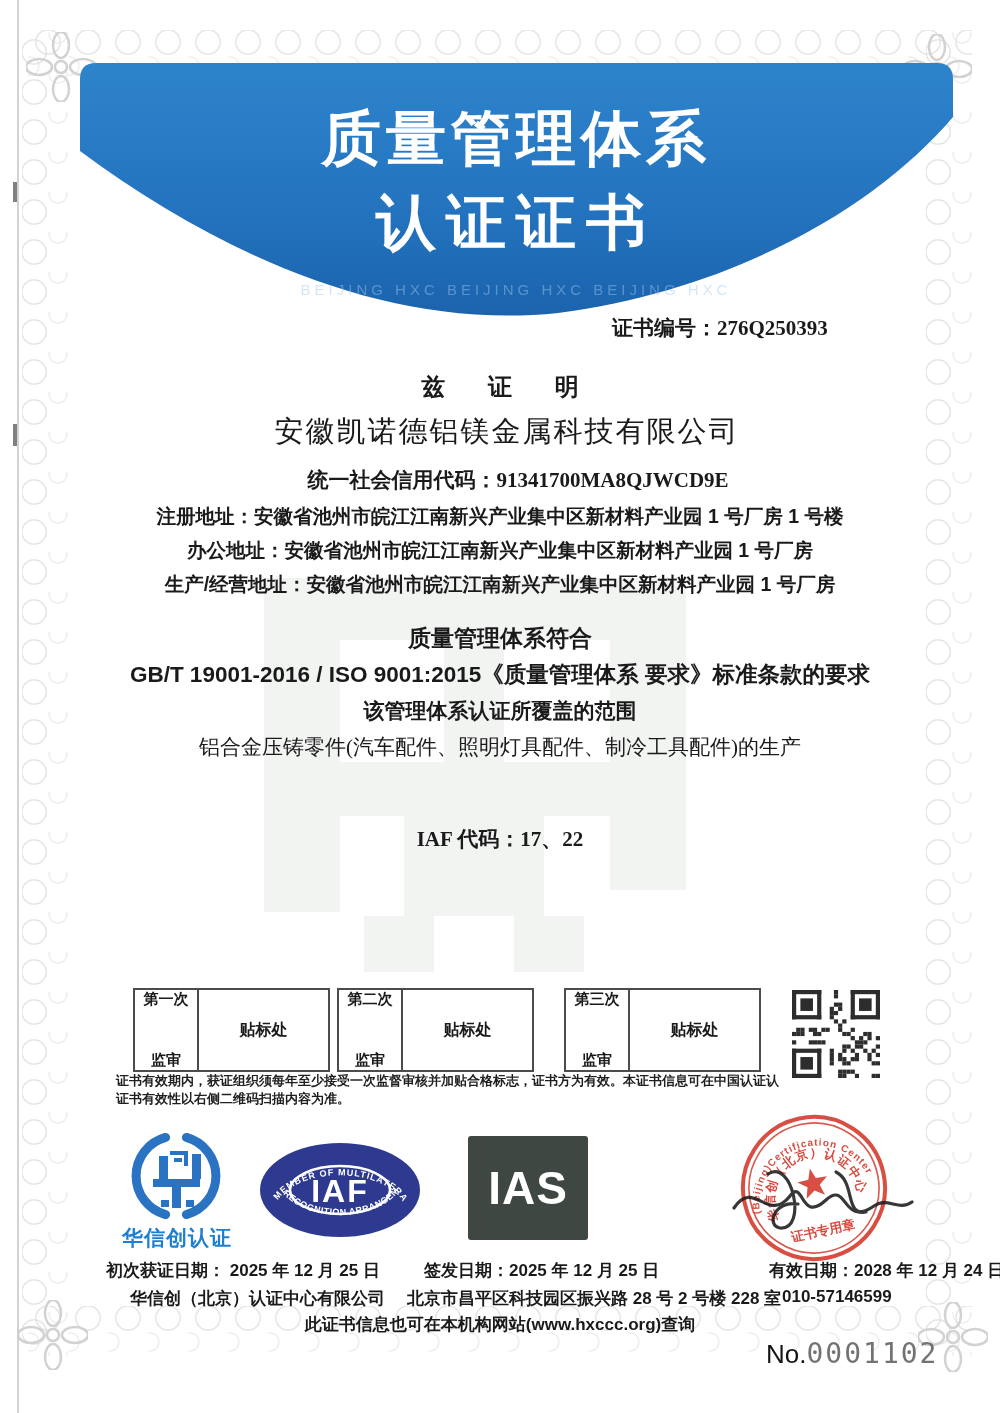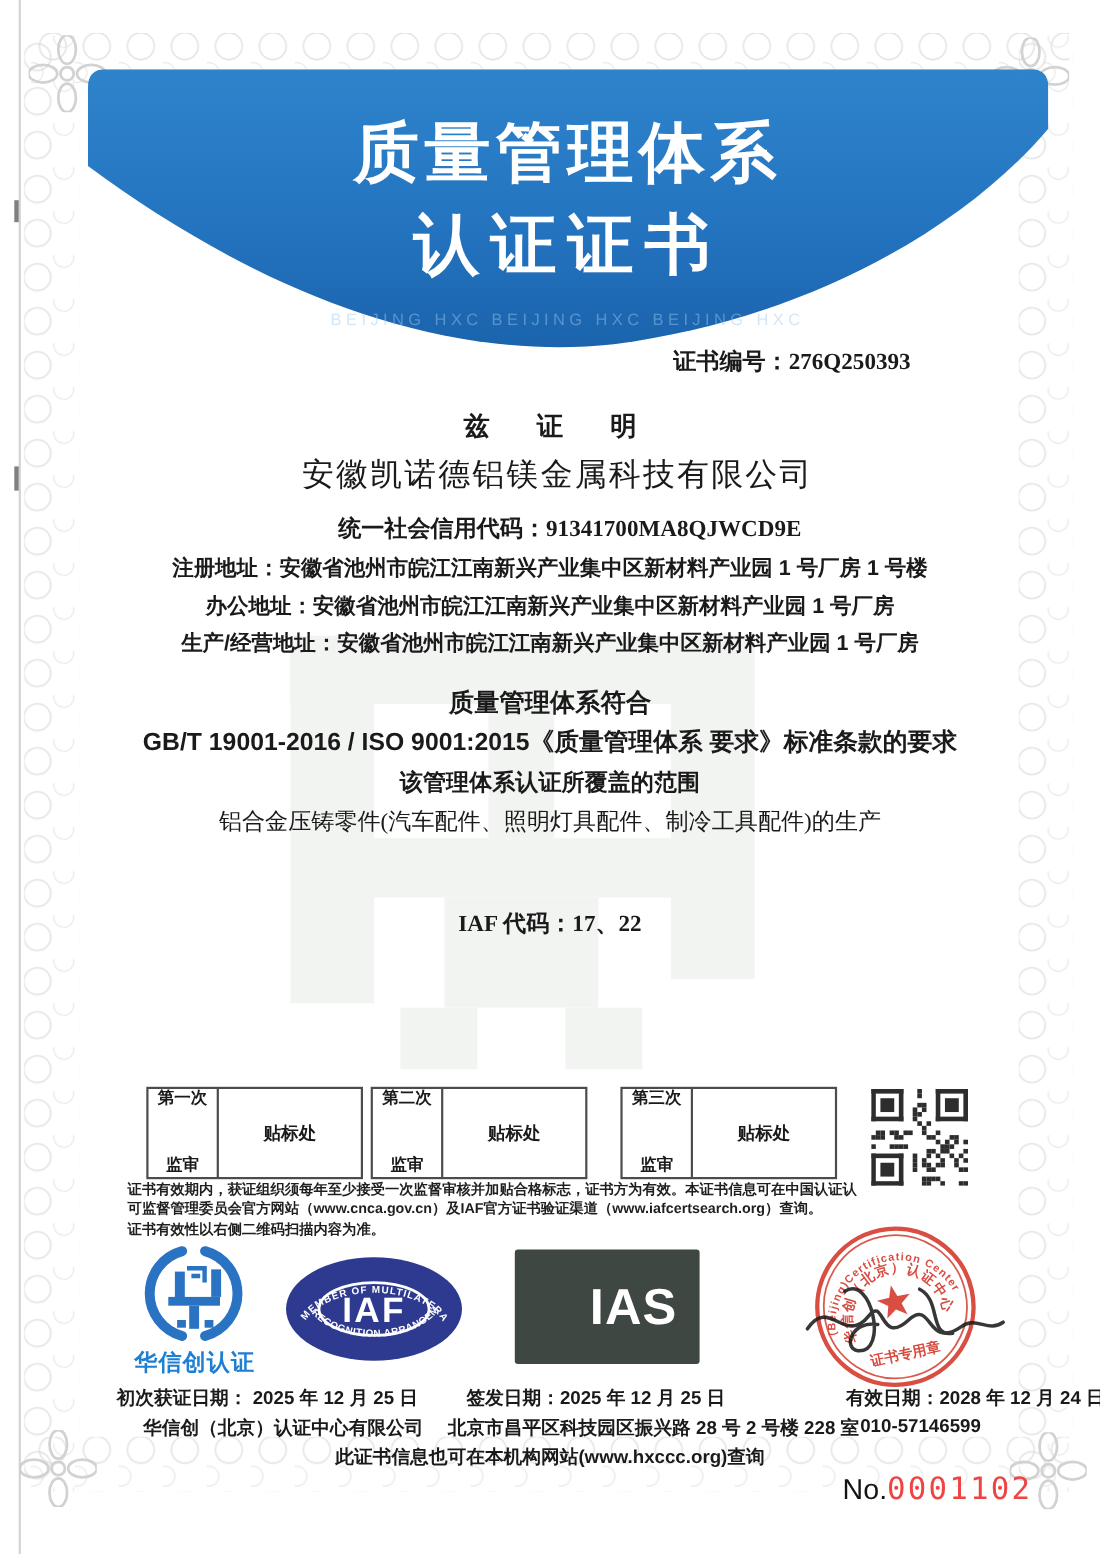--- a/index.html
+++ b/index.html
@@ -51,32 +51,32 @@
   .sup-box{top:988px;height:80px;width:193px;border:2px solid #4c4c4c;display:flex;background:transparent;}
   .sup-cell1{width:62px;border-right:2px solid #4c4c4c;display:flex;flex-direction:column;align-items:center;justify-content:space-between;font-size:15px;font-weight:700;line-height:1.25;}
   .sup-cell2{flex:1;display:flex;align-items:center;justify-content:center;font-size:16px;font-weight:700;}
 
   
   .fineprint{left:116px;top:1072px;width:720px;font-size:13px;font-weight:700;color:#1f1f1f;line-height:1.42;}
 
   
   .hxc-caption{left:102px;top:1224px;width:150px;text-align:center;font-size:21px;font-weight:700;color:#1d7fd1;letter-spacing:1px;}
   .ias-block{left:468px;top:1136px;display:flex;align-items:flex-start;gap:12px;}
-  .ias-square{width:120px;height:104px;background:#3f4743;border-radius:3px;display:flex;align-items:center;justify-content:center;padding-left:48px;}
+  .ias-square{width:120px;height:104px;background:#3f4743;border-radius:3px;display:flex;align-items:center;justify-content:center;}
   .ias-square span{color:#fff;font-size:46px;font-weight:700;letter-spacing:1px;font-family:"Liberation Sans",sans-serif;}
   .ias-text{padding-top:18px;color:#3a4240;}
   .ias-acc{font-size:19px;font-weight:700;letter-spacing:.5px;}
   .ias-sub{font-size:12.5px;line-height:1.25;}
   .ias-code{font-size:12px;font-weight:700;margin-top:3px;}
 
   
   .f-row{font-size:17px;font-weight:700;white-space:nowrap;}
   .serial{left:766px;top:1337px;white-space:nowrap;}
   .serial .no{font-size:26px;color:#141414;font-family:"Liberation Sans",sans-serif;}
-  .serial .num{font-size:28px;color:#ef4444;font-family:"DejaVu Sans Mono","Liberation Mono",monospace;letter-spacing:2px;}
+  .serial .num{font-size:28px;color:#737373;font-family:"DejaVu Sans Mono","Liberation Mono",monospace;letter-spacing:2px;}
 
   .scan-line{left:17px;top:0;width:2px;height:1413px;background:#c8c8c8;opacity:.8;}
   .scan-tick{left:13px;width:4px;background:#555;opacity:.75;}
 </style>
 </head>
 <body>
 
 <div class="lace lace-h abs" style="left:28px;right:28px;top:30px;height:50px;"></div>
 <div class="lace lace-h abs" style="left:28px;right:28px;top:1306px;height:50px;"></div>
 <div class="lace lace-v abs" style="left:22px;top:32px;width:50px;height:1324px;"></div>
@@ -284,21 +284,20 @@
       <rect x="80" y="44" width="4" height="4" fill="#2d2d2d"></rect>
       <rect x="80" y="52" width="4" height="4" fill="#2d2d2d"></rect>
       <rect x="80" y="60" width="4" height="4" fill="#2d2d2d"></rect>
       <rect x="80" y="68" width="4" height="4" fill="#2d2d2d"></rect>
       <rect x="80" y="80" width="4" height="4" fill="#2d2d2d"></rect>
     </svg>
 </div>
 
 <div class="abs fineprint">
   <div class="nowrap">证书有效期内，获证组织须每年至少接受一次监督审核并加贴合格标志，证书方为有效。本证书信息可在中国认证认</div>
-  <div class="nowrap">可监督管理委员会官方网站（www.cnca.gov.cn）及IAF官方证书验证渠道（www.iafcertsearch.org）查询。</div>
   <div class="nowrap">证书有效性以右侧二维码扫描内容为准。</div>
 </div>
 
 <svg class="abs" style="left:108px;top:1126px;" width="136" height="100" viewBox="0 0 136 100">
   <g stroke="#2a72c2" fill="none" stroke-linecap="round">
     <path d="M 57.6 11.4 A 40 40 0 0 0 57.6 88.6" stroke-width="9"></path>
     <path d="M 78.4 11.4 A 40 40 0 0 1 78.4 88.6" stroke-width="9"></path>
   </g>
   <g fill="#2a72c2">
     <rect x="51" y="30" width="9" height="27"></rect>

